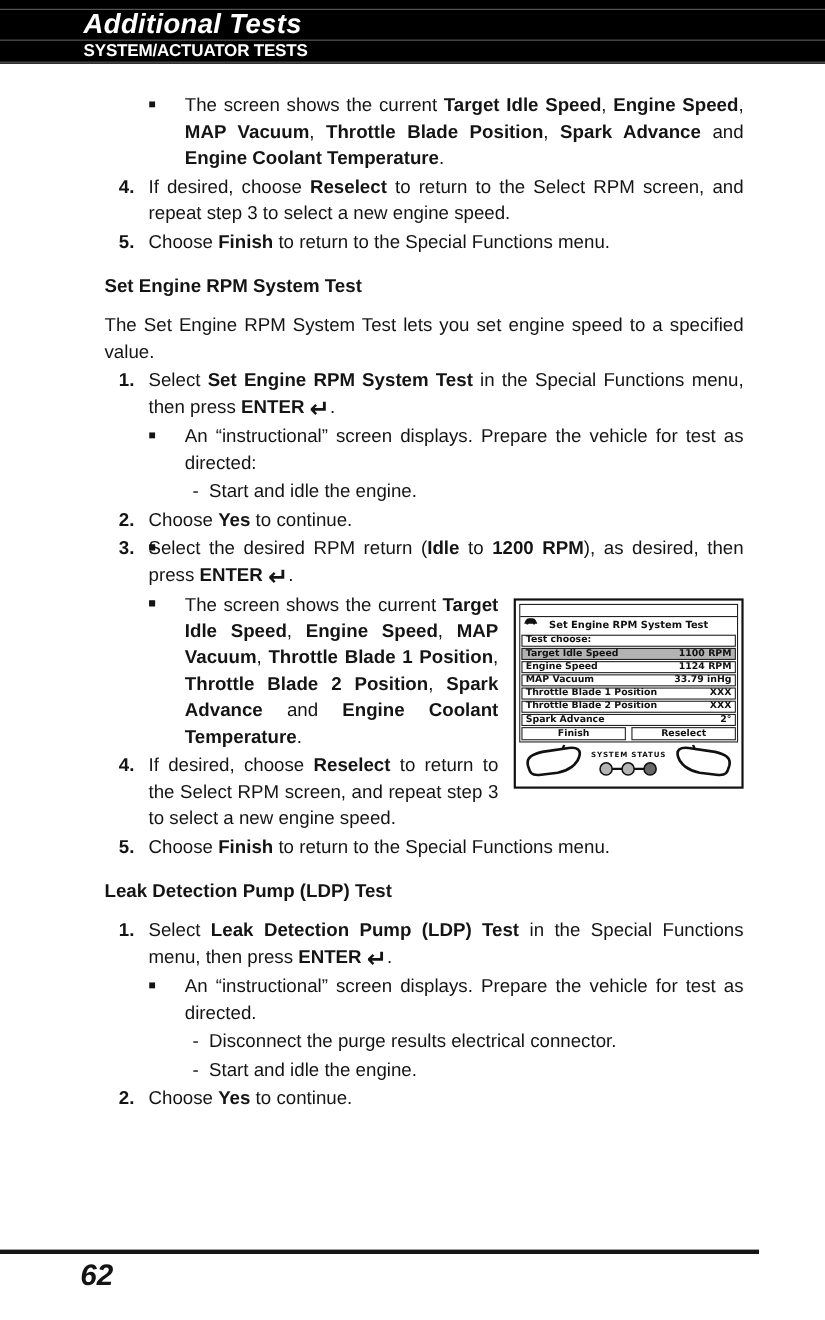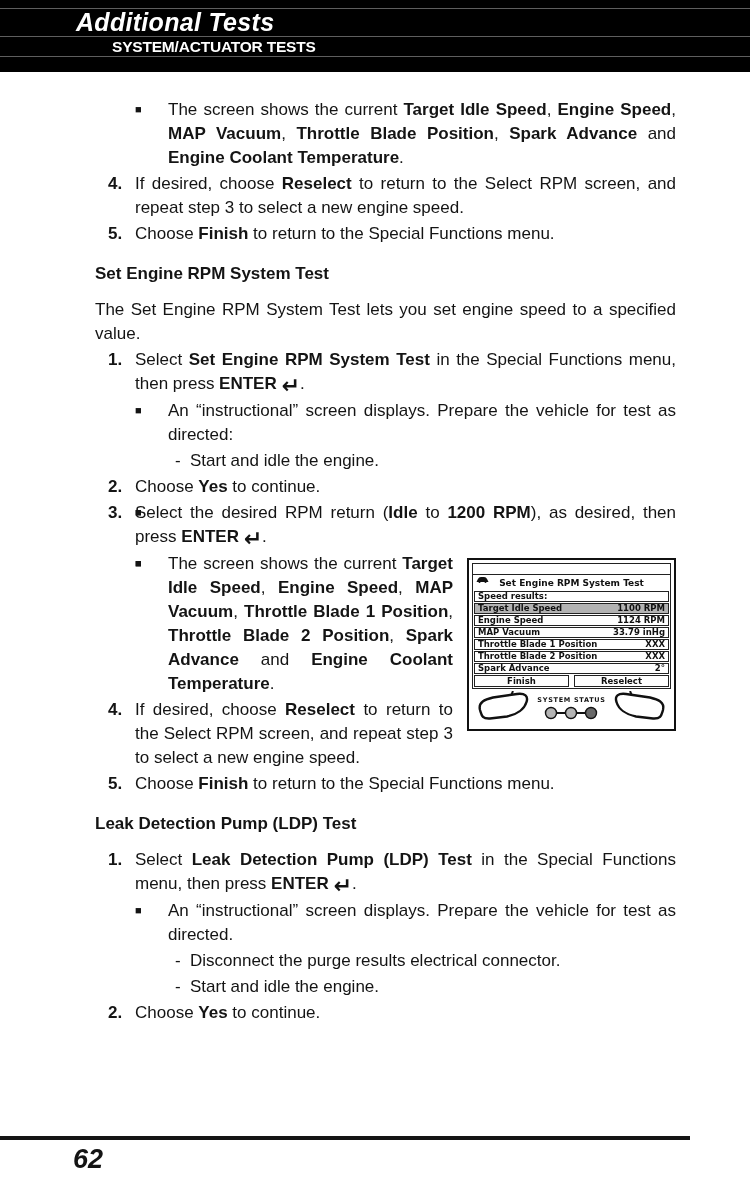--- a/index.html
+++ b/index.html
@@ -3,25 +3,25 @@
 <meta charset="utf-8">
 <style>
   * { margin:0; padding:0; box-sizing:border-box; }
   html,body { background:#fff; }
   body {
     width:750px; height:1200px; position:relative; overflow:hidden;
     font-family:"Liberation Sans","DejaVu Sans",sans-serif;
     color:#141414; font-size:17px; line-height:24px;
   }
   
-  .header { background:#000; height:72px; }
+  .header { background:#000; height:58px; }
   .header .h-top { height:9px; border-bottom:1px solid #5e5e5e; }
   .header .h-title-row { height:28px; border-bottom:1px solid #5e5e5e; display:flex; align-items:center; padding-left:76px; }
   .header .h-title { color:#fff; font-size:25px; font-weight:bold; font-style:italic; letter-spacing:0.3px; line-height:1; }
-  .header .h-sub-row { height:20px; display:flex; align-items:center; padding-left:112px; border-bottom:1px solid #5e5e5e; }
+  .header .h-sub-row { height:20px; display:flex; align-items:center; padding-left:76px; border-bottom:1px solid #5e5e5e; }
   .header .h-sub { color:#fff; font-size:15.5px; font-weight:bold; letter-spacing:-0.2px; line-height:1; }
   
   .bodywrap { padding:26px 74px 0 95px; }
   .blk { margin-bottom:2px; }
   .txt { text-align:justify; }
   .hd { font-size:17px; font-weight:bold; margin:16px 0 12px 0; line-height:24px; }
   .step { position:relative; padding-left:40px; }
   .step .num { position:absolute; left:13px; top:0; width:26px; font-weight:bold; }
   .bullet { position:relative; padding-left:73px; }
   .bullet .mk { position:absolute; left:40px; top:-1px; font-size:11px; }
@@ -131,21 +131,21 @@
     <div class="dev-inner">
       <div class="dev-strip">
         <svg width="13" height="7" viewBox="0 0 13 7">
           <path d="M0.5,6 L1.8,3.2 Q2.8,1 5,1 L8,1 Q10.2,1 11.2,3.2 L12.5,6 Z" fill="#111"></path>
           <circle cx="3.5" cy="6" r="1" fill="#111"></circle>
           <circle cx="9.5" cy="6" r="1" fill="#111"></circle>
         </svg>
       </div>
       <div class="dev-title">Set Engine RPM System Test</div>
       <div class="dev-row dev-label-row">
-        <span>Speed results:</span>
+        <span>Test choose:</span>
       </div>
       <div class="dev-row" style="background-color: rgb(179, 179, 179);">
         <span>Target Idle Speed</span>
         <span>1100 RPM</span>
       </div>
       <div class="dev-row">
         <span>Engine Speed</span>
         <span>1124 RPM</span>
       </div>
       <div class="dev-row">

